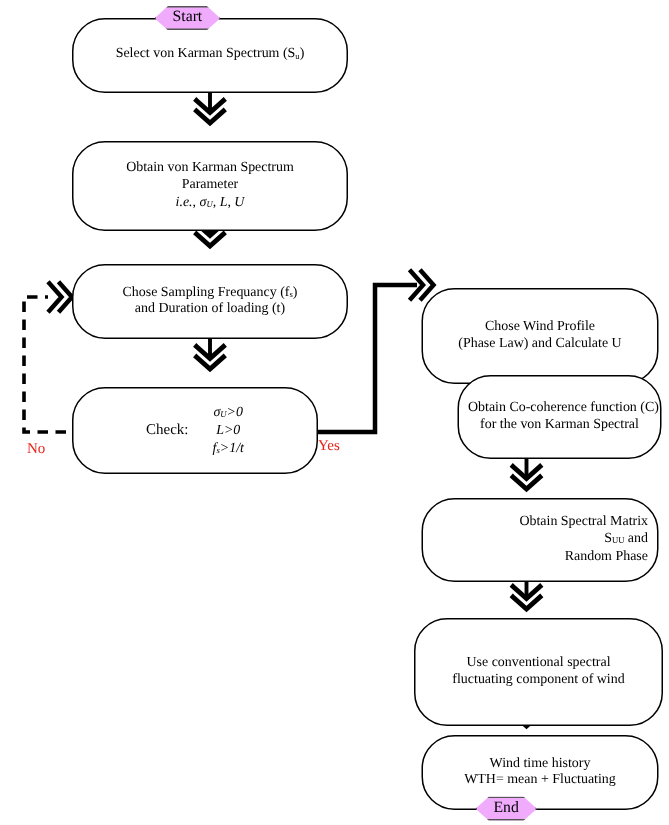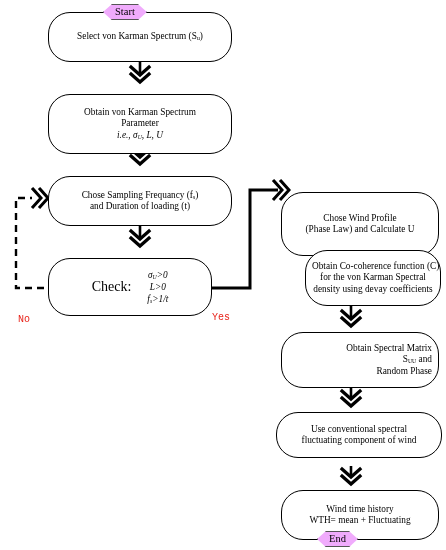--- a/index.html
+++ b/index.html
@@ -45,29 +45,28 @@
     line-height:1.35;
     clip-path:polygon(9px 0,calc(100% - 9px) 0,100% 50%,calc(100% - 9px) 100%,9px 100%,0 50%);
     -webkit-clip-path:polygon(9px 0,calc(100% - 9px) 0,100% 50%,calc(100% - 9px) 100%,9px 100%,0 50%);
   }
 
   .label{
     position:absolute;
     font-size:10px;
     color:#e8231a;
     z-index:7;
-    font-family:Liberation Mono, monospace;
-    margin-top:20px;
+    font-family:Liberation Serif, serif;
   }
 
   svg.wires{position:absolute;left:0;top:0;width:446px;height:550px;z-index:2;}
 
   
   .checkwrap{display:flex;align-items:center;justify-content:center;gap:16px;width:100%;}
-  .checkkey{font-size:14px;}
+  .checkkey{font-size:10px;}
   .checkvals{font-style:italic;font-size:9.3px;text-align:center;line-height:1.3;}
 </style>
 </head>
 <body>
 
 <div id="chart">
 
   <svg class="wires" viewBox="0 0 446 550">
     <defs>
       <g id="chev">
@@ -172,35 +171,34 @@
     <span class="txt">
       <span class="ln">Chose Wind Profile</span>
       <span class="ln">(Phase Law) and Calculate U</span>
     </span>
   </div>
 
   <div class="node" style="left:271px;top:250px;width:136px;height:56px;margin-left:34px;">
     <span class="txt">
       <span class="ln">Obtain Co-coherence function (C)</span>
       <span class="ln">for the von Karman Spectral</span>
-      <span class="ln">density using devay coefficients</span>
     </span>
   </div>
 
   <div class="node" style="left:281px;top:332px;width:158px;height:56px;text-align:right;">
     <span class="txt">
       <span class="ln">Obtain Spectral Matrix</span>
       <span class="ln">
         <span>S</span><sub>UU</sub><span> and</span>
       </span>
       <span class="ln">Random Phase</span>
     </span>
   </div>
 
-  <div class="node" style="left:276px;top:412px;width:166px;height:46px;">
+  <div class="node" style="left:276px;top:412px;width:166px;height:72px;">
     <span class="txt">
       <span class="ln">Use conventional spectral</span>
       <span class="ln">fluctuating component of wind</span>
     </span>
   </div>
 
   <div class="node" style="left:281px;top:490px;width:158px;height:50px;">
     <span class="txt">
       <span class="ln">Wind time history</span>
       <span class="ln">WTH= mean + Fluctuating</span>

